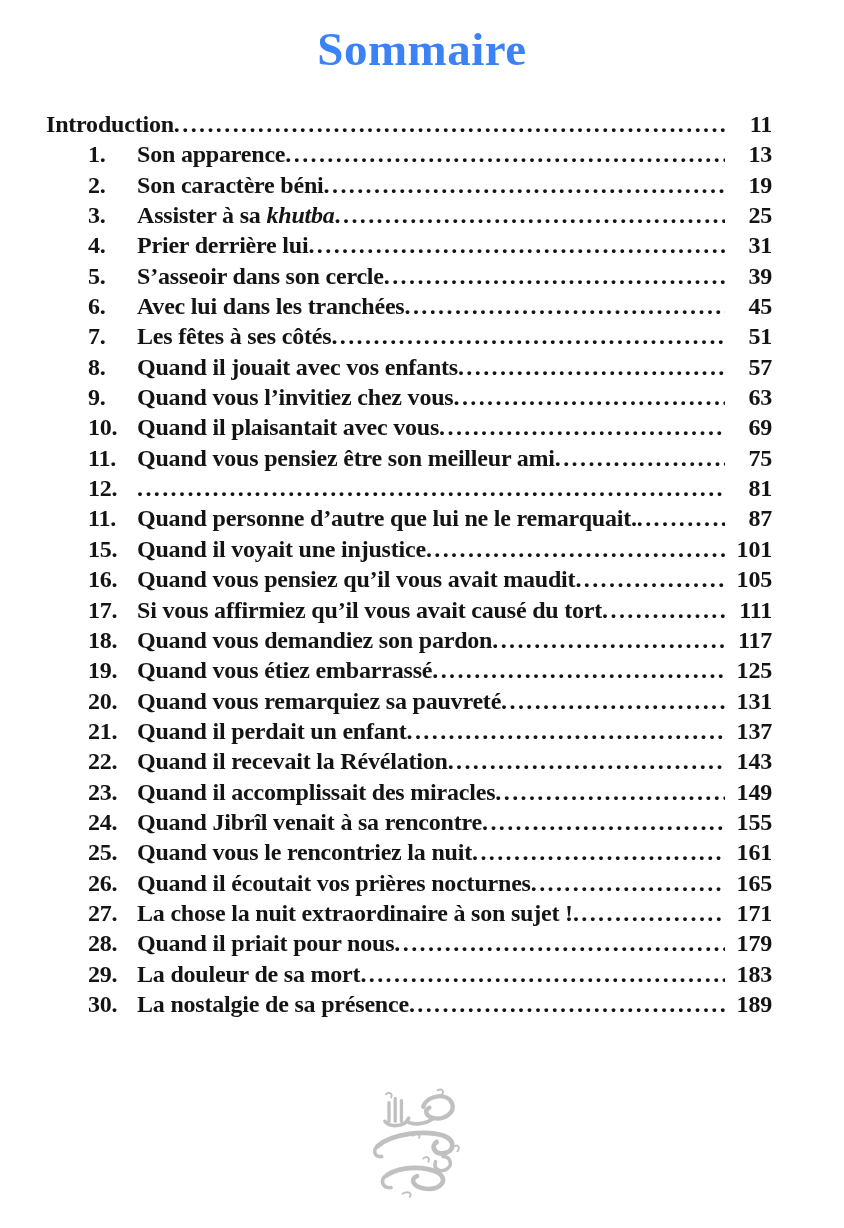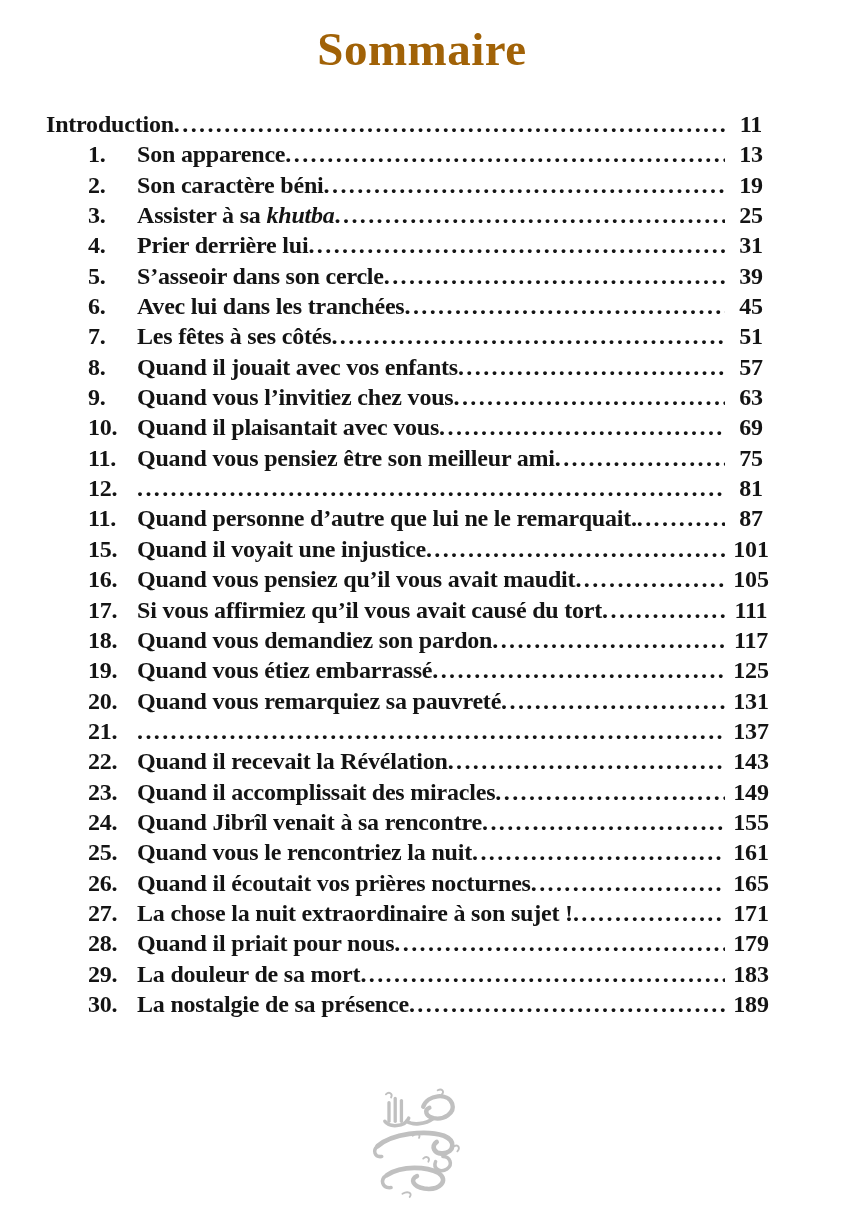--- a/index.html
+++ b/index.html
@@ -11,21 +11,21 @@
     font-family:"Liberation Serif", serif;
     color:#141414;
   }
   .title {
     margin:0;
     padding-top:22px;
     text-align:center;
     font-size:47px;
     font-weight:700;
     letter-spacing:0.5px;
-    color:#a16207;
+    color:#3b82f6;
   }
   .toc {
     position:absolute;
     top:111px; left:46px; right:72px;
   }
   .row {
     display:flex;
     align-items:baseline;
     height:30.35px;
     font-size:24px;
@@ -48,21 +48,21 @@
     white-space:nowrap;
   }
   .dots::after {
     content:"........................................................................................................................";
     letter-spacing:2.4px;
   }
   .pg {
     flex:none;
     min-width:42px;
     padding-left:5px;
-    text-align:center;
+    text-align:right;
   }
   .emblem {
     position:absolute;
     left:361px; top:1084px;
     width:114px; height:116px;
   }
 </style>
 </head>
 <body>
 
@@ -205,20 +205,21 @@
 
     <div class="row">
       <span class="num">20.</span>
       <span class="label"><span class="pre">Quand vous remarquiez sa pauvreté</span><span class="it"></span><span class="post"></span></span>
       <span class="dots"></span>
       <span class="pg">131</span>
     </div>
 
     <div class="row">
       <span class="num">21.</span>
+      <span class="label"><span class="pre">Quand il perdait un enfant</span><span class="it"></span><span class="post"></span></span>
       <span class="dots"></span>
       <span class="pg">137</span>
     </div>
 
     <div class="row">
       <span class="num">22.</span>
       <span class="label"><span class="pre">Quand il recevait la Révélation</span><span class="it"></span><span class="post"></span></span>
       <span class="dots"></span>
       <span class="pg">143</span>
     </div>

